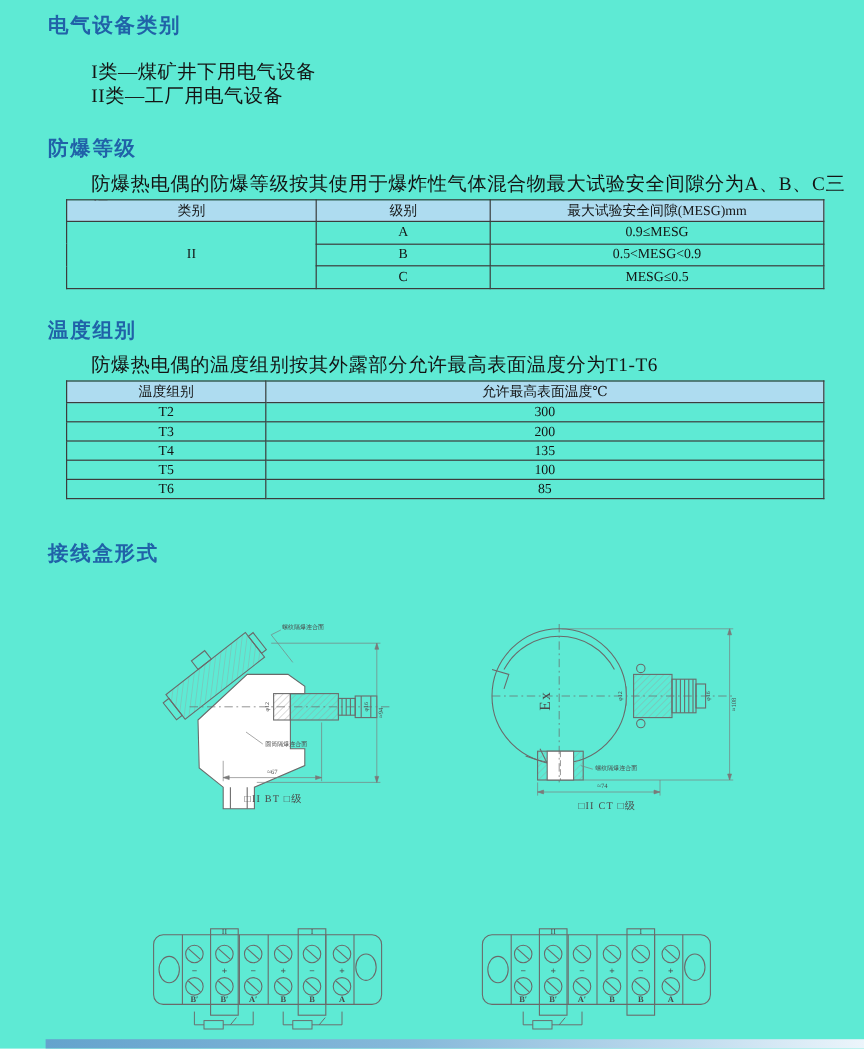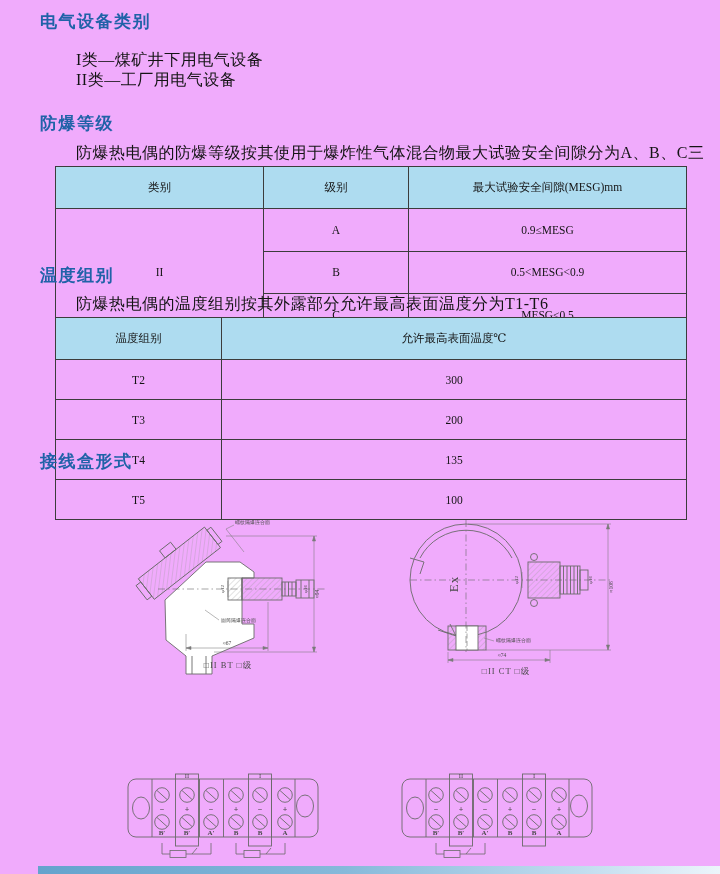--- a/index.html
+++ b/index.html
@@ -1,23 +1,23 @@
 <!DOCTYPE html>
 <html><head>
 <meta charset="utf-8">
 <style>
   html,body{margin:0;padding:0;background:#fff;}
-  .page{position:relative;width:720px;height:874px;background:#f0abfc;overflow:hidden;
+  .page{position:relative;width:720px;height:874px;background:#5eead4;overflow:hidden;
         font-family:"Liberation Serif","DejaVu Serif",serif;}
   .hd{position:absolute;margin:0;font-family:"Liberation Sans","DejaVu Sans",sans-serif;
       font-size:17px;font-weight:bold;color:#2062a8;letter-spacing:1.5px;}
   .txt{position:absolute;font-size:16px;color:#141414;letter-spacing:0.5px;}
   .tbl{position:absolute;border-collapse:collapse;table-layout:fixed;font-size:11.5px;
        color:#141414;text-align:center;border:1.5px solid #2c2c2c;}
-  .tbl th,.tbl td{border:1px solid #3c3c3c;padding:12px;font-weight:normal;}
+  .tbl th,.tbl td{border:1px solid #3c3c3c;padding:0;font-weight:normal;}
   .tbl thead th{background:#aedcf0;height:17px;}
   .t1 tbody td{height:17.5px;}
   .t2 tbody td{height:15px;}
   .draw{position:absolute;}
   .draw text{font-family:"Liberation Serif","DejaVu Serif",serif;fill:#4a4a4a;}
   .cap{font-size:8.5px;letter-spacing:1px;fill:#333;}
   .tiny{font-size:5px;}
   .dim{font-size:5.5px;}
   .plabel{font-size:8px;font-weight:bold;fill:#222;}
   .tlabel{font-size:7px;font-weight:bold;fill:#222;}
@@ -90,20 +90,24 @@
           <td>T3</td>
           <td>200</td>
         </tr>
       <tr>
           <td>T4</td>
           <td>135</td>
         </tr>
       <tr>
           <td>T5</td>
           <td>100</td>
+        </tr>
+      <tr>
+          <td>T6</td>
+          <td>85</td>
         </tr>
     </tbody>
   </table>
 
   <h2 class="hd" style="left:40px;top:450px;">接线盒形式</h2>
 
   <svg class="draw" style="left:108px;top:502px;width:230px;height:200px;" viewBox="0 0 230 200">
     <defs>
       <pattern id="hatchL" width="4" height="4" patternUnits="userSpaceOnUse" patternTransform="rotate(45)">
         <line x1="0" y1="0" x2="0" y2="4" stroke="#9a9a9a" stroke-width="0.6"></line>

